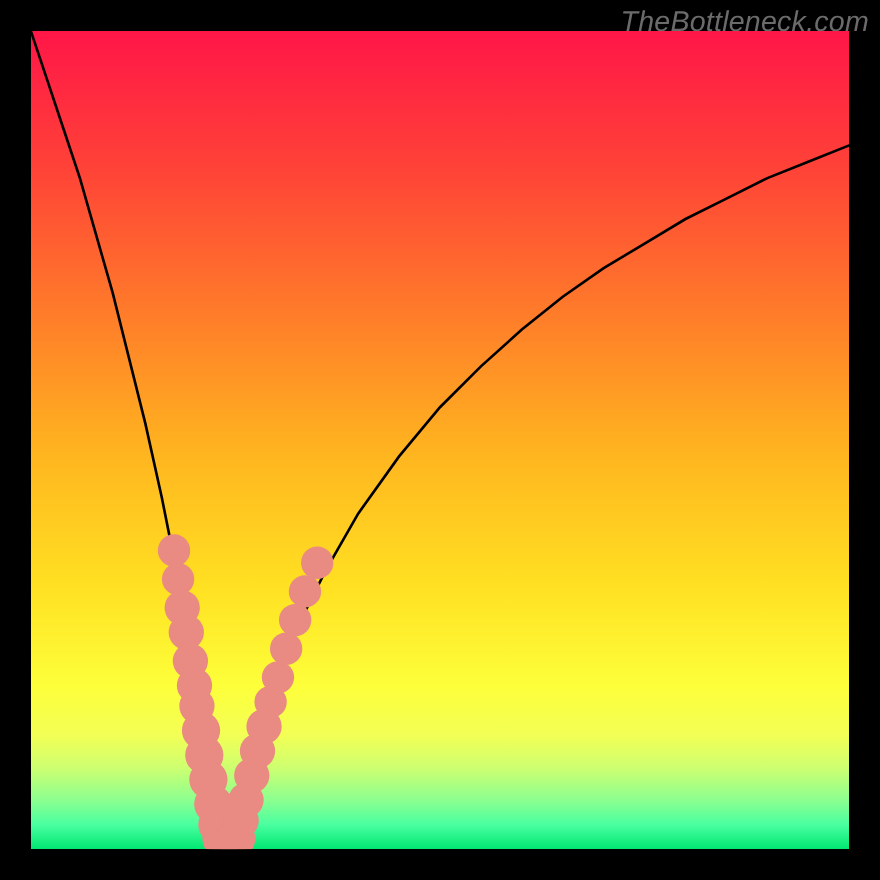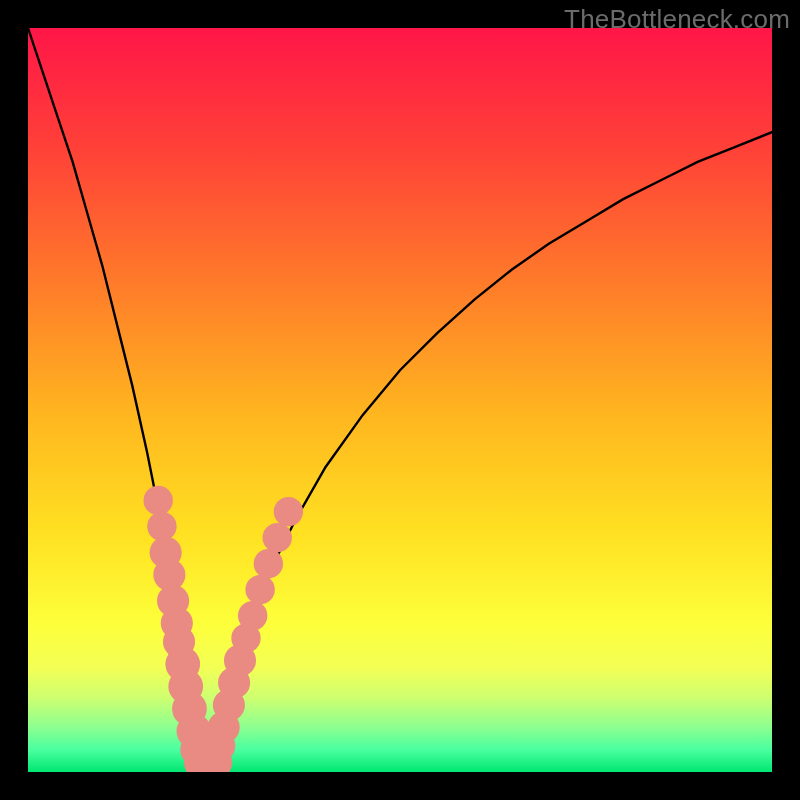--- a/index.html
+++ b/index.html
@@ -26,20 +26,21 @@
   }
   .watermark {
     position: absolute;
     top: 4px;
     right: 10px;
     color: #6b6b6b;
     font-size: 26px;
     font-weight: 500;
     letter-spacing: 0.2px;
     user-select: none;
+    font-style: italic;
   }
   svg {
     display: block;
   }
 </style>
 </head>
 <body>
 
 <div class="frame">
   <div class="plot">

